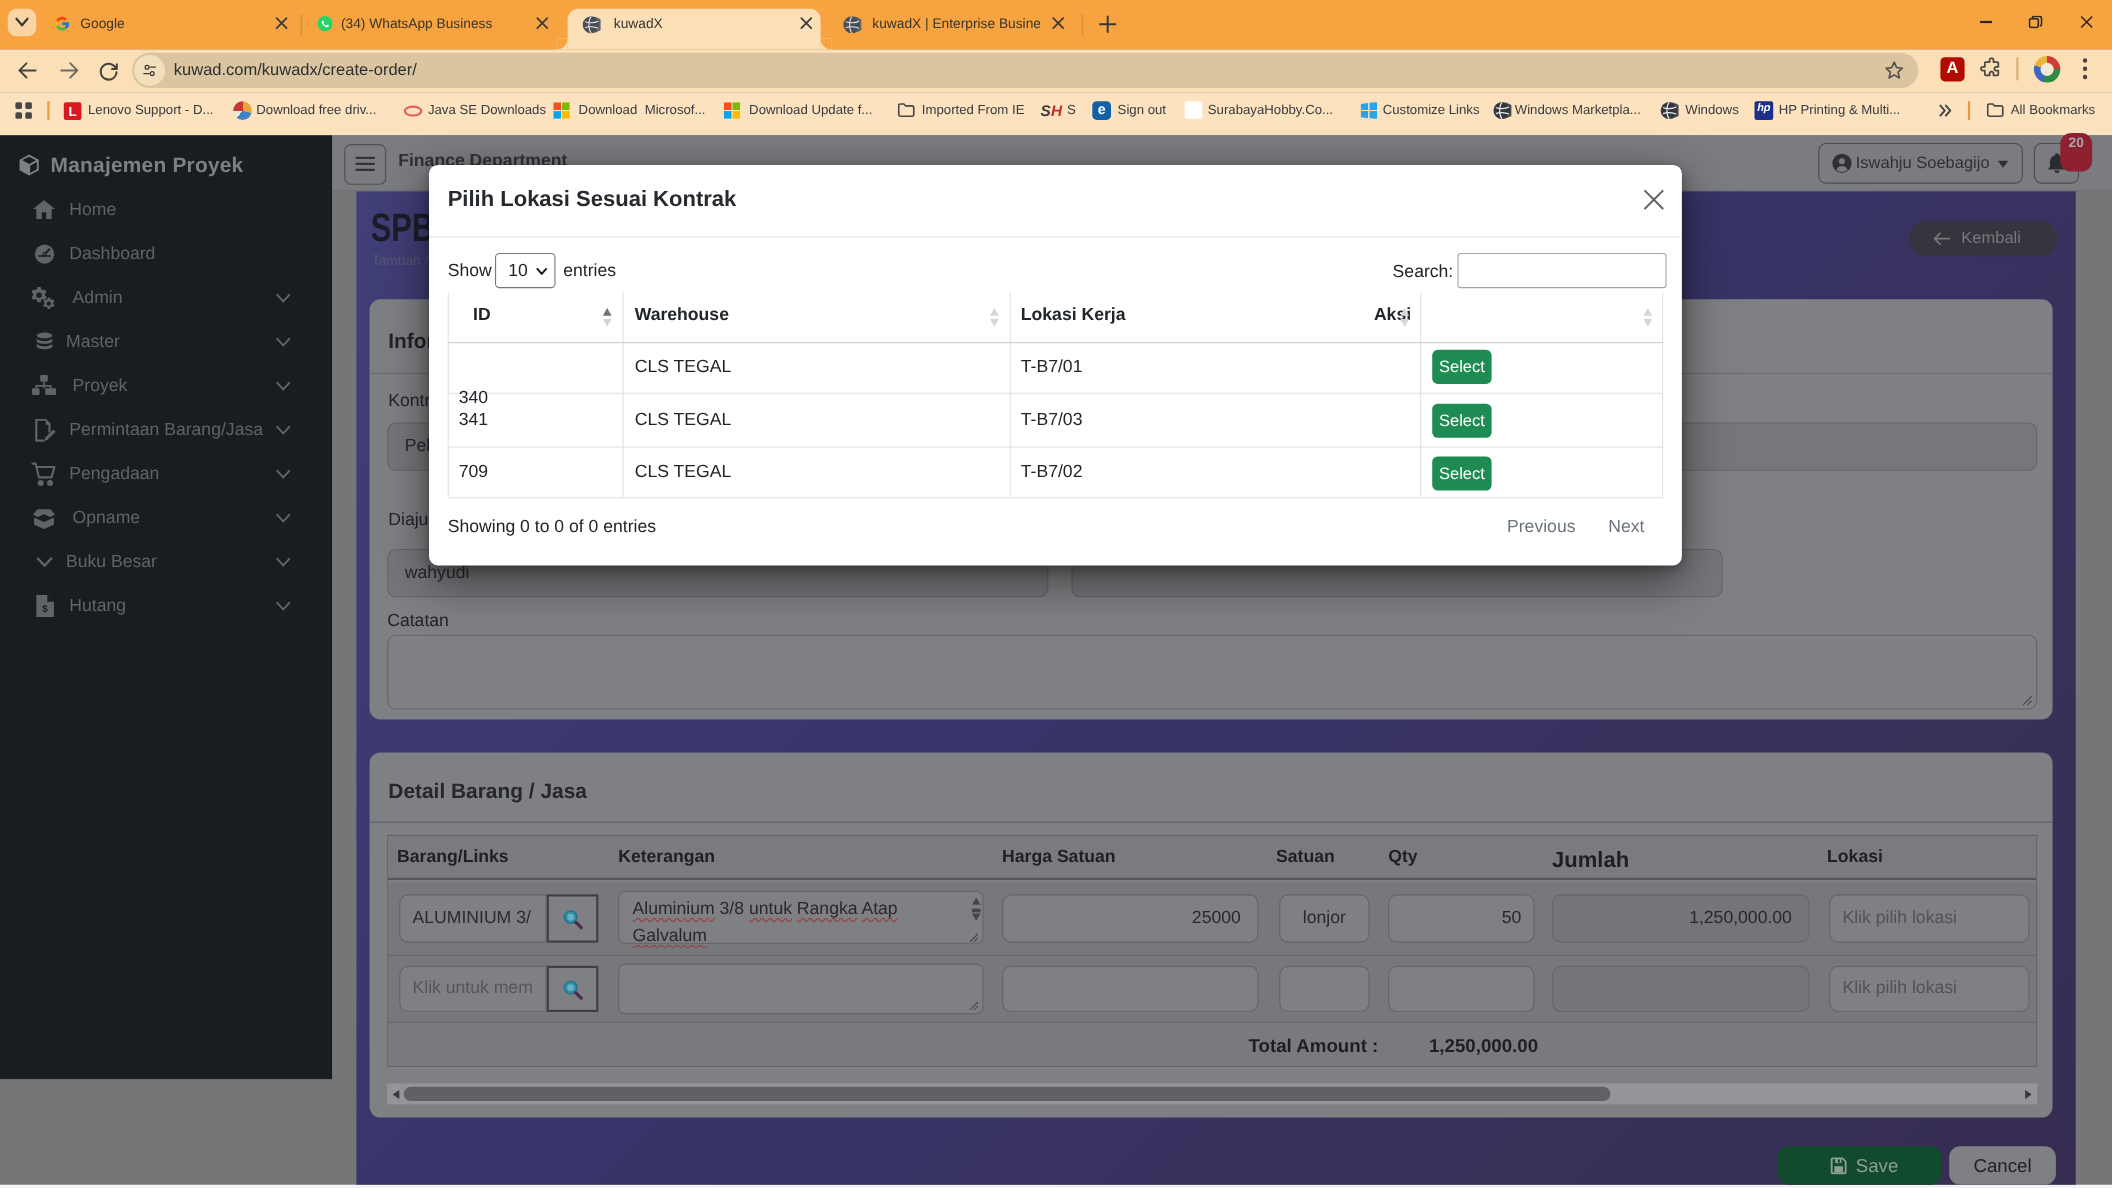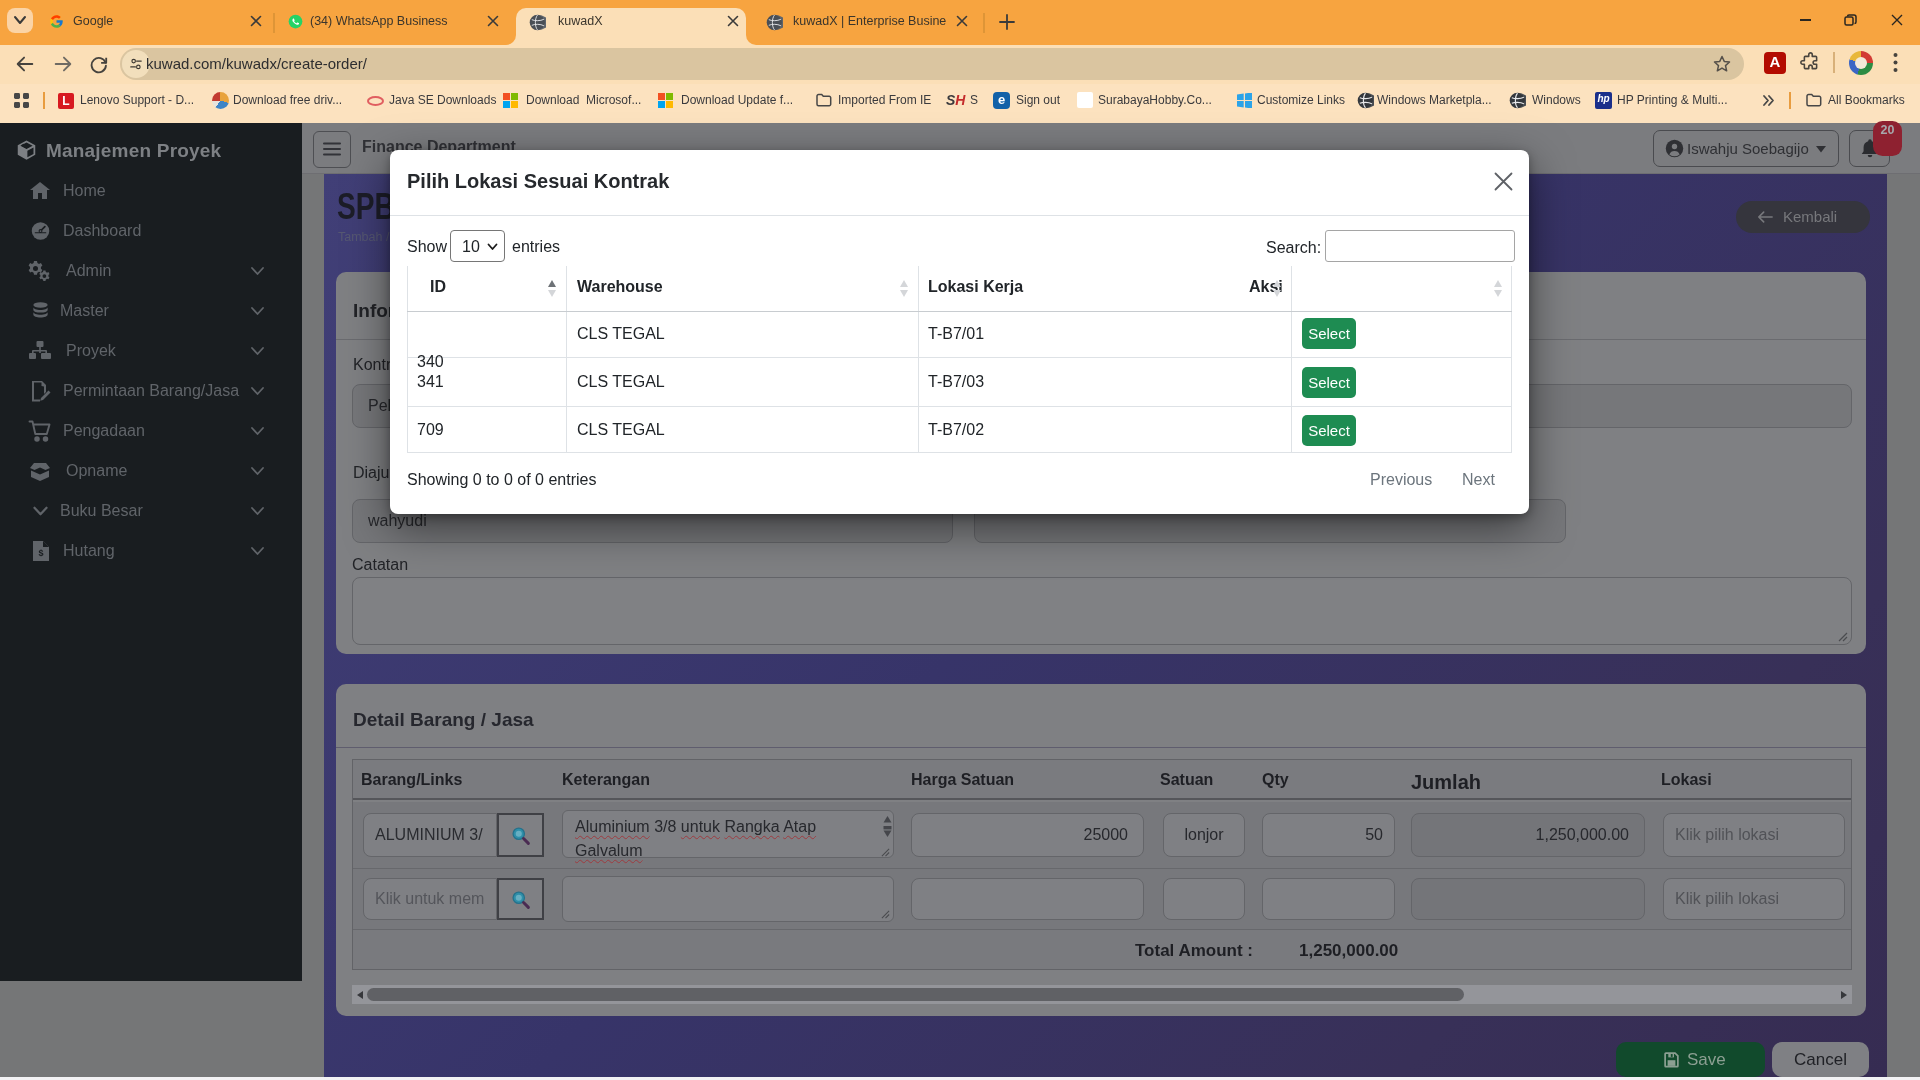--- a/index.html
+++ b/index.html
@@ -124,21 +124,21 @@
     </svg>
 
   <div class="abs" style="left:120px;top:3px;width:1624px;height:32px;border-radius:16px;background:#DAC5A0;"></div>
   <div class="abs" style="left:122px;top:5px;width:28px;height:28px;border-radius:14px;background:#F2DFBC;"></div>
   <svg class="abs" style="left:129px;top:12px;" width="14" height="14" viewBox="0 0 24 24">
       <circle cx="8" cy="7" r="3" fill="none" stroke="#3E3A33" stroke-width="2"></circle>
       <path d="M13 7 H21" stroke="#3E3A33" stroke-width="2" stroke-linecap="round"></path>
       <circle cx="16" cy="17" r="3" fill="none" stroke="#3E3A33" stroke-width="2"></circle>
       <path d="M3 17 H11" stroke="#3E3A33" stroke-width="2" stroke-linecap="round"></path>
     </svg>
-  <div class="abs" style="left:146px;top:10px;font-size:15px;color:#2E2E30;">kuwad.com/kuwadx/create-order/</div>
+  <div class="abs" style="left:158px;top:10px;font-size:15px;color:#2E2E30;">kuwad.com/kuwadx/create-order/</div>
   <svg class="abs" style="left:1712px;top:9px;" width="20" height="20" viewBox="0 0 24 24">
       <path d="M12 3 L14.7 8.9 L21 9.6 L16.2 13.9 L17.6 20.2 L12 16.9 L6.4 20.2 L7.8 13.9 L3 9.6 L9.3 8.9 Z" fill="none" stroke="#55504A" stroke-width="1.8" stroke-linejoin="round"></path>
     </svg>
 
   <div class="abs" style="left:1764px;top:7px;width:22px;height:22px;border-radius:4px;background:#B30B00;"></div>
   <div class="abs" style="left:1764px;top:8px;width:22px;text-align:center;font-size:15px;font-weight:bold;color:#fff;">A</div>
 
   <svg class="abs" style="left:1800px;top:7px;" width="21" height="21" viewBox="0 0 24 24">
       <path d="M10 3 a2 2 0 0 1 4 0 v2 h4 a1 1 0 0 1 1 1 v4 h-2 a2 2 0 0 0 0 4 h2 v4 a1 1 0 0 1 -1 1 h-4 v-2 a2 2 0 0 0 -4 0 v2 H6 a1 1 0 0 1 -1 -1 v-4 H3 a2 2 0 0 1 0 -4 h2 V6 a1 1 0 0 1 1 -1 h4 Z" fill="none" stroke="#4A453E" stroke-width="1.8" stroke-linejoin="round"></path>
     </svg>

